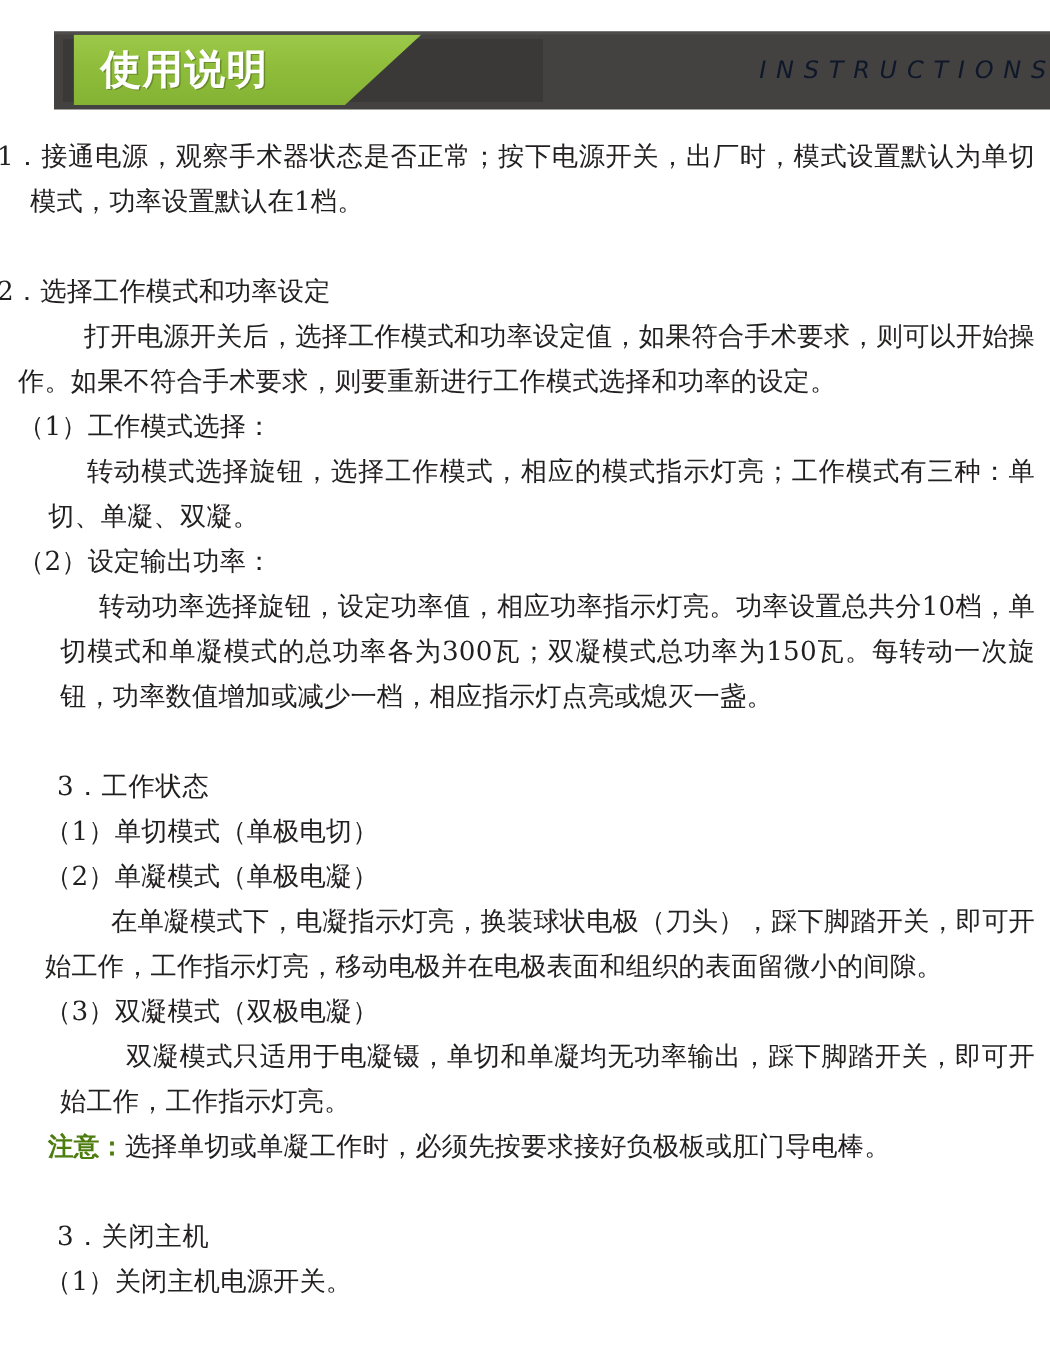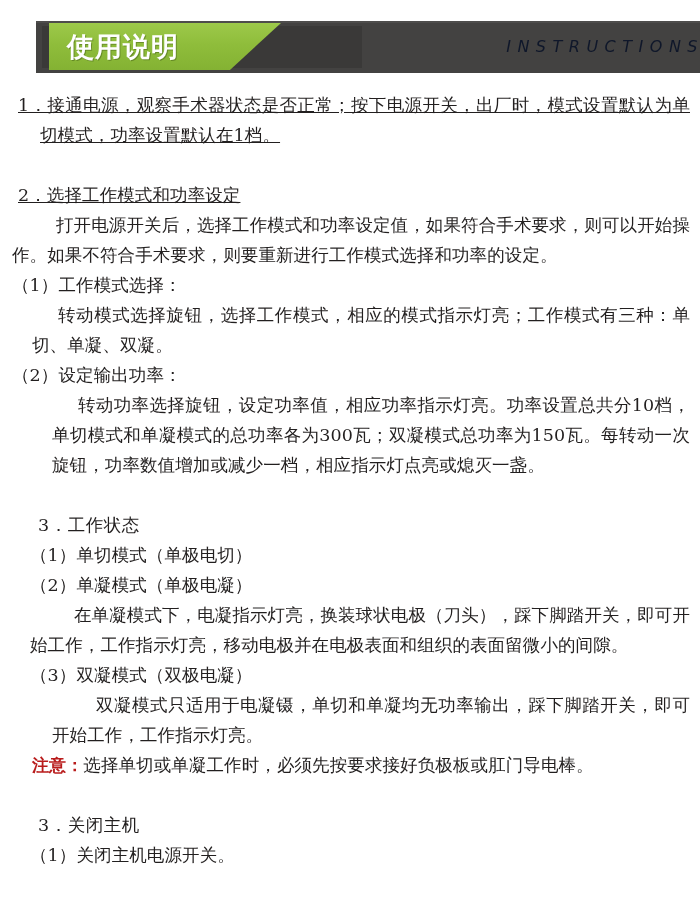--- a/index.html
+++ b/index.html
@@ -96,26 +96,26 @@
     margin: 0;
     padding: 0 10px 0 12px;
     text-align: justify;
     letter-spacing: 0.1px;
   }
   .p-ind1 { text-indent: 26px; }
   .p-ind2 { text-indent: 44px; }
   .p-pad-s { }
   .p-pad-m { padding-left: 32px; }
   .p-pad-l { padding-left: 30px; }
-  .p-pad-xl { padding-left: 52px; }
-  .p-hang  { padding-left: 40px; text-indent: -22px; text-decoration: underline; }
+  .p-pad-xl { padding-left: 40px; }
+  .p-hang  { padding-left: 20px; text-indent: -22px; }
   .p-hang2 { padding-left: 60px; text-indent: -22px; }
   .spacer-lg { height: 30px; }
   .notice-label {
-    color: #b91c1c;
+    color: #4d7c0f;
     font-weight: bold;
     font-family: "DejaVu Sans", "Liberation Sans", sans-serif;
     font-size: 17px;
   }
   .sec-head { letter-spacing: 0.5px; }
 </style>
 </head>
 <body>
 
 <div class="header">

